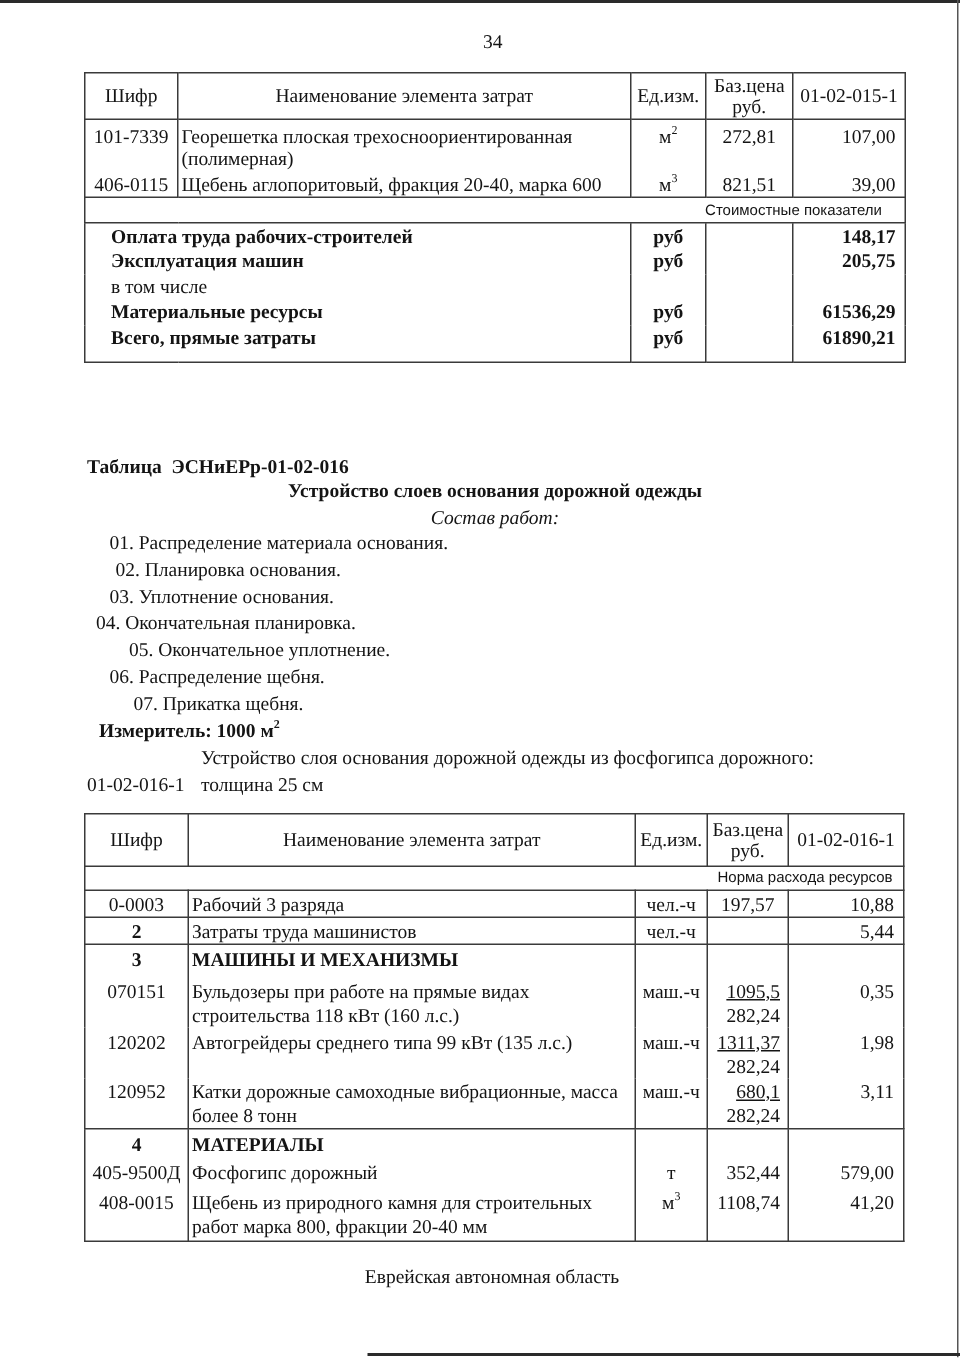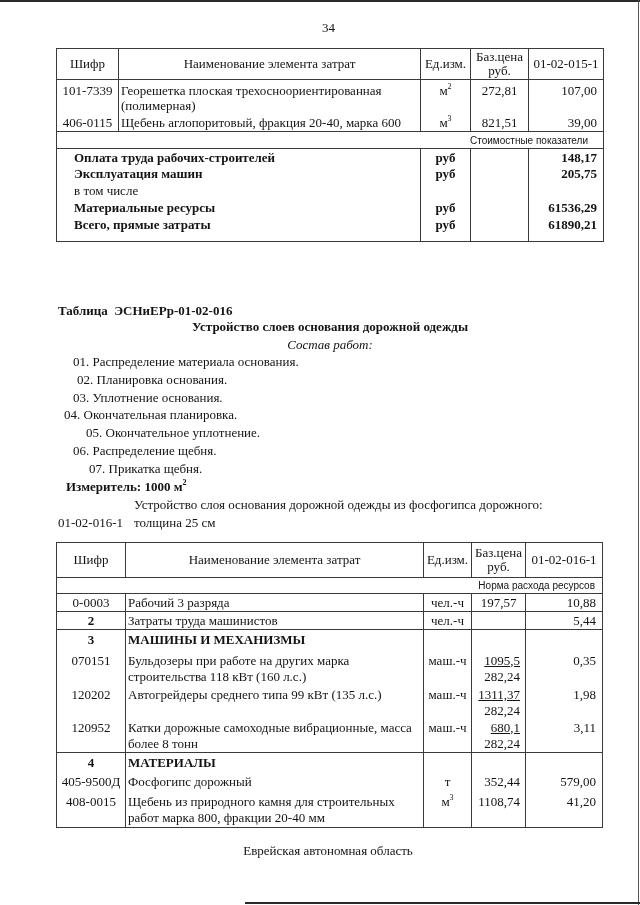--- a/index.html
+++ b/index.html
@@ -183,21 +183,21 @@
   <tr style="height:20px" class="lh16">
     <td class="c bold nbb pt2">3</td>
     <td class="bold nbb pt2">МАШИНЫ И МЕХАНИЗМЫ</td>
     <td class="nbb"></td>
     <td class="nbb"></td>
     <td class="nbb"></td>
   </tr>
   <tr style="height:34px" class="lh16">
     <td class="c nbt nbb pt3">070151</td>
     <td class="nbt nbb pt3">
-      <span class="blk">Бульдозеры при работе на других марка</span>
+      <span class="blk">Бульдозеры при работе на прямые видах</span>
       <span class="blk">строительства 118 кВт (160 л.с.)</span>
     </td>
     <td class="c nbt nbb pt3">маш.-ч</td>
     <td class="nbt nbb pt3" style="text-align:right; padding-right:5px;margin-top:40px;">
       <span class="blk u">1095,5</span>
       <span class="blk">282,24</span>
     </td>
     <td class="r nbt nbb pt3">0,35</td>
   </tr>
   <tr style="height:33px" class="lh16">

